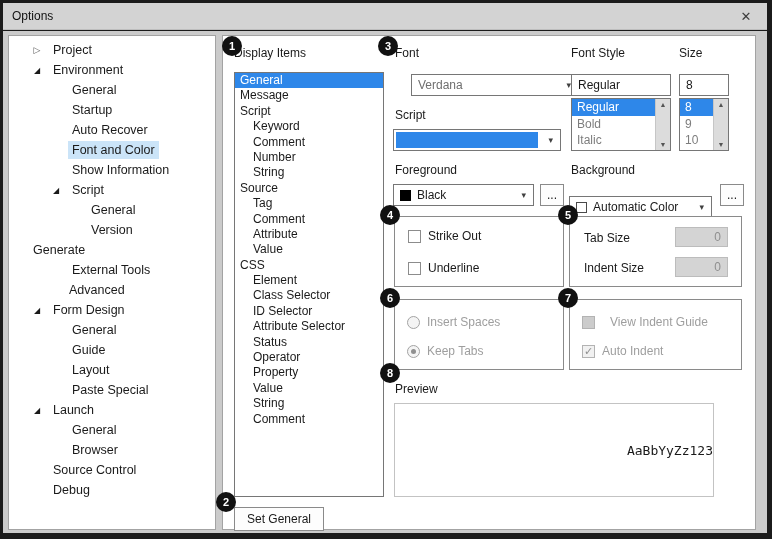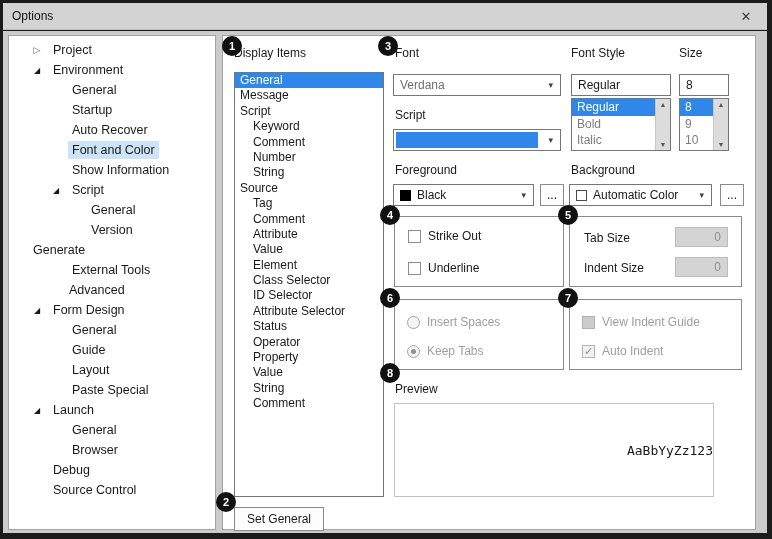--- a/index.html
+++ b/index.html
@@ -65,28 +65,28 @@
     display:flex; align-items:center; font-size:12px; color:#1a1a1a;
   }
   .combo .txt{ padding-left:6px; white-space:nowrap; }
   .combo .txt.gray{ color:#6f6f6f; }
   .combo .arrow{ margin-left:auto; margin-right:7px; font-size:9px; color:#404040; }
   .swatch{ width:11px; height:11px; margin-left:6px; flex:0 0 11px; }
   .swatch.black{ background:#000; }
   .swatch.white{ background:#fff; border:1px solid #4a4a4a; }
   .swatch + .txt{ padding-left:6px; }
 
-  .combo.font-combo{ left:170px; top:38px; width:168px; }
+  .combo.font-combo{ left:188px; top:38px; width:168px; }
   .combo.script-combo{ left:170px; top:93px; width:168px; }
   .script-fill{
     position:absolute; left:2px; top:2px; bottom:2px; right:22px;
     background:var(--accent,#2e87e9);
   }
   .combo.fg-combo{ left:170px; top:148px; width:141px; }
-  .combo.bg-combo{ left:346px; top:148px; width:143px; }
+  .combo.bg-combo{ left:346px; top:160px; width:143px; }
   .dots-btn{ width:24px; height:22px; }
   .fg-dots{ left:317px; top:148px; }
   .bg-dots{ left:497px; top:148px; }
 
   
   .edit{
     position:absolute; height:22px; border:1px solid #767676; background:#fff;
     font-size:12px; color:#1a1a1a; display:flex; align-items:center;
   }
   .edit .txt{ padding-left:6px; }
@@ -250,44 +250,45 @@
         <div class="tree-row" style="padding-left: 39px;">
           <span class="tree-expander"></span>
           <span class="tree-label">General</span>
         </div>
         <div class="tree-row" style="padding-left: 39px;">
           <span class="tree-expander"></span>
           <span class="tree-label">Browser</span>
         </div>
         <div class="tree-row" style="padding-left: 20px;">
           <span class="tree-expander"></span>
+          <span class="tree-label">Source Control</span>
+        </div>
+        <div class="tree-row" style="padding-left: 20px;">
+          <span class="tree-expander"></span>
           <span class="tree-label">Debug</span>
-        </div>
-        <div class="tree-row" style="padding-left: 20px;">
-          <span class="tree-expander"></span>
-          <span class="tree-label">Source Control</span>
         </div>
       </div>
 
     <div class="panel main-panel">
 
       <span class="lbl" style="left:11px; top:10px;">Display Items</span>
       <div class="listbox" id="display-list">
           <div class="li-row selected">General</div>
           <div class="li-row">Message</div>
           <div class="li-row">Script</div>
           <div class="li-row ind">Keyword</div>
           <div class="li-row ind">Comment</div>
           <div class="li-row ind">Number</div>
           <div class="li-row ind">String</div>
           <div class="li-row">Source</div>
           <div class="li-row ind">Tag</div>
           <div class="li-row ind">Comment</div>
           <div class="li-row ind">Attribute</div>
           <div class="li-row ind">Value</div>
+          <div class="li-row">CSS</div>
           <div class="li-row ind">Element</div>
           <div class="li-row ind">Class Selector</div>
           <div class="li-row ind">ID Selector</div>
           <div class="li-row ind">Attribute Selector</div>
           <div class="li-row ind">Status</div>
           <div class="li-row ind">Operator</div>
           <div class="li-row ind">Property</div>
           <div class="li-row ind">Value</div>
           <div class="li-row ind">String</div>
           <div class="li-row ind">Comment</div>
@@ -379,21 +380,21 @@
         </div>
         <div class="radio-row dis" style="left:12px; top:44px;">
           <span class="rdo">
               <span class="dot"></span>
             </span>
           <span>Keep Tabs</span>
         </div>
       </div>
 
       <div class="groupbox gb-indent">
-        <div class="check-row dis" style="left:12px; top:15px;">
+        <div class="check-row dis" style="left:12px; top:15px;gap:8px;">
           <span class="cbx dis-filled"></span>
           <span>View Indent Guide</span>
         </div>
         <div class="check-row dis" style="left:12px; top:44px;">
           <span class="cbx dis-checked">
               <span>✓</span>
             </span>
           <span>Auto Indent</span>
         </div>
       </div>

